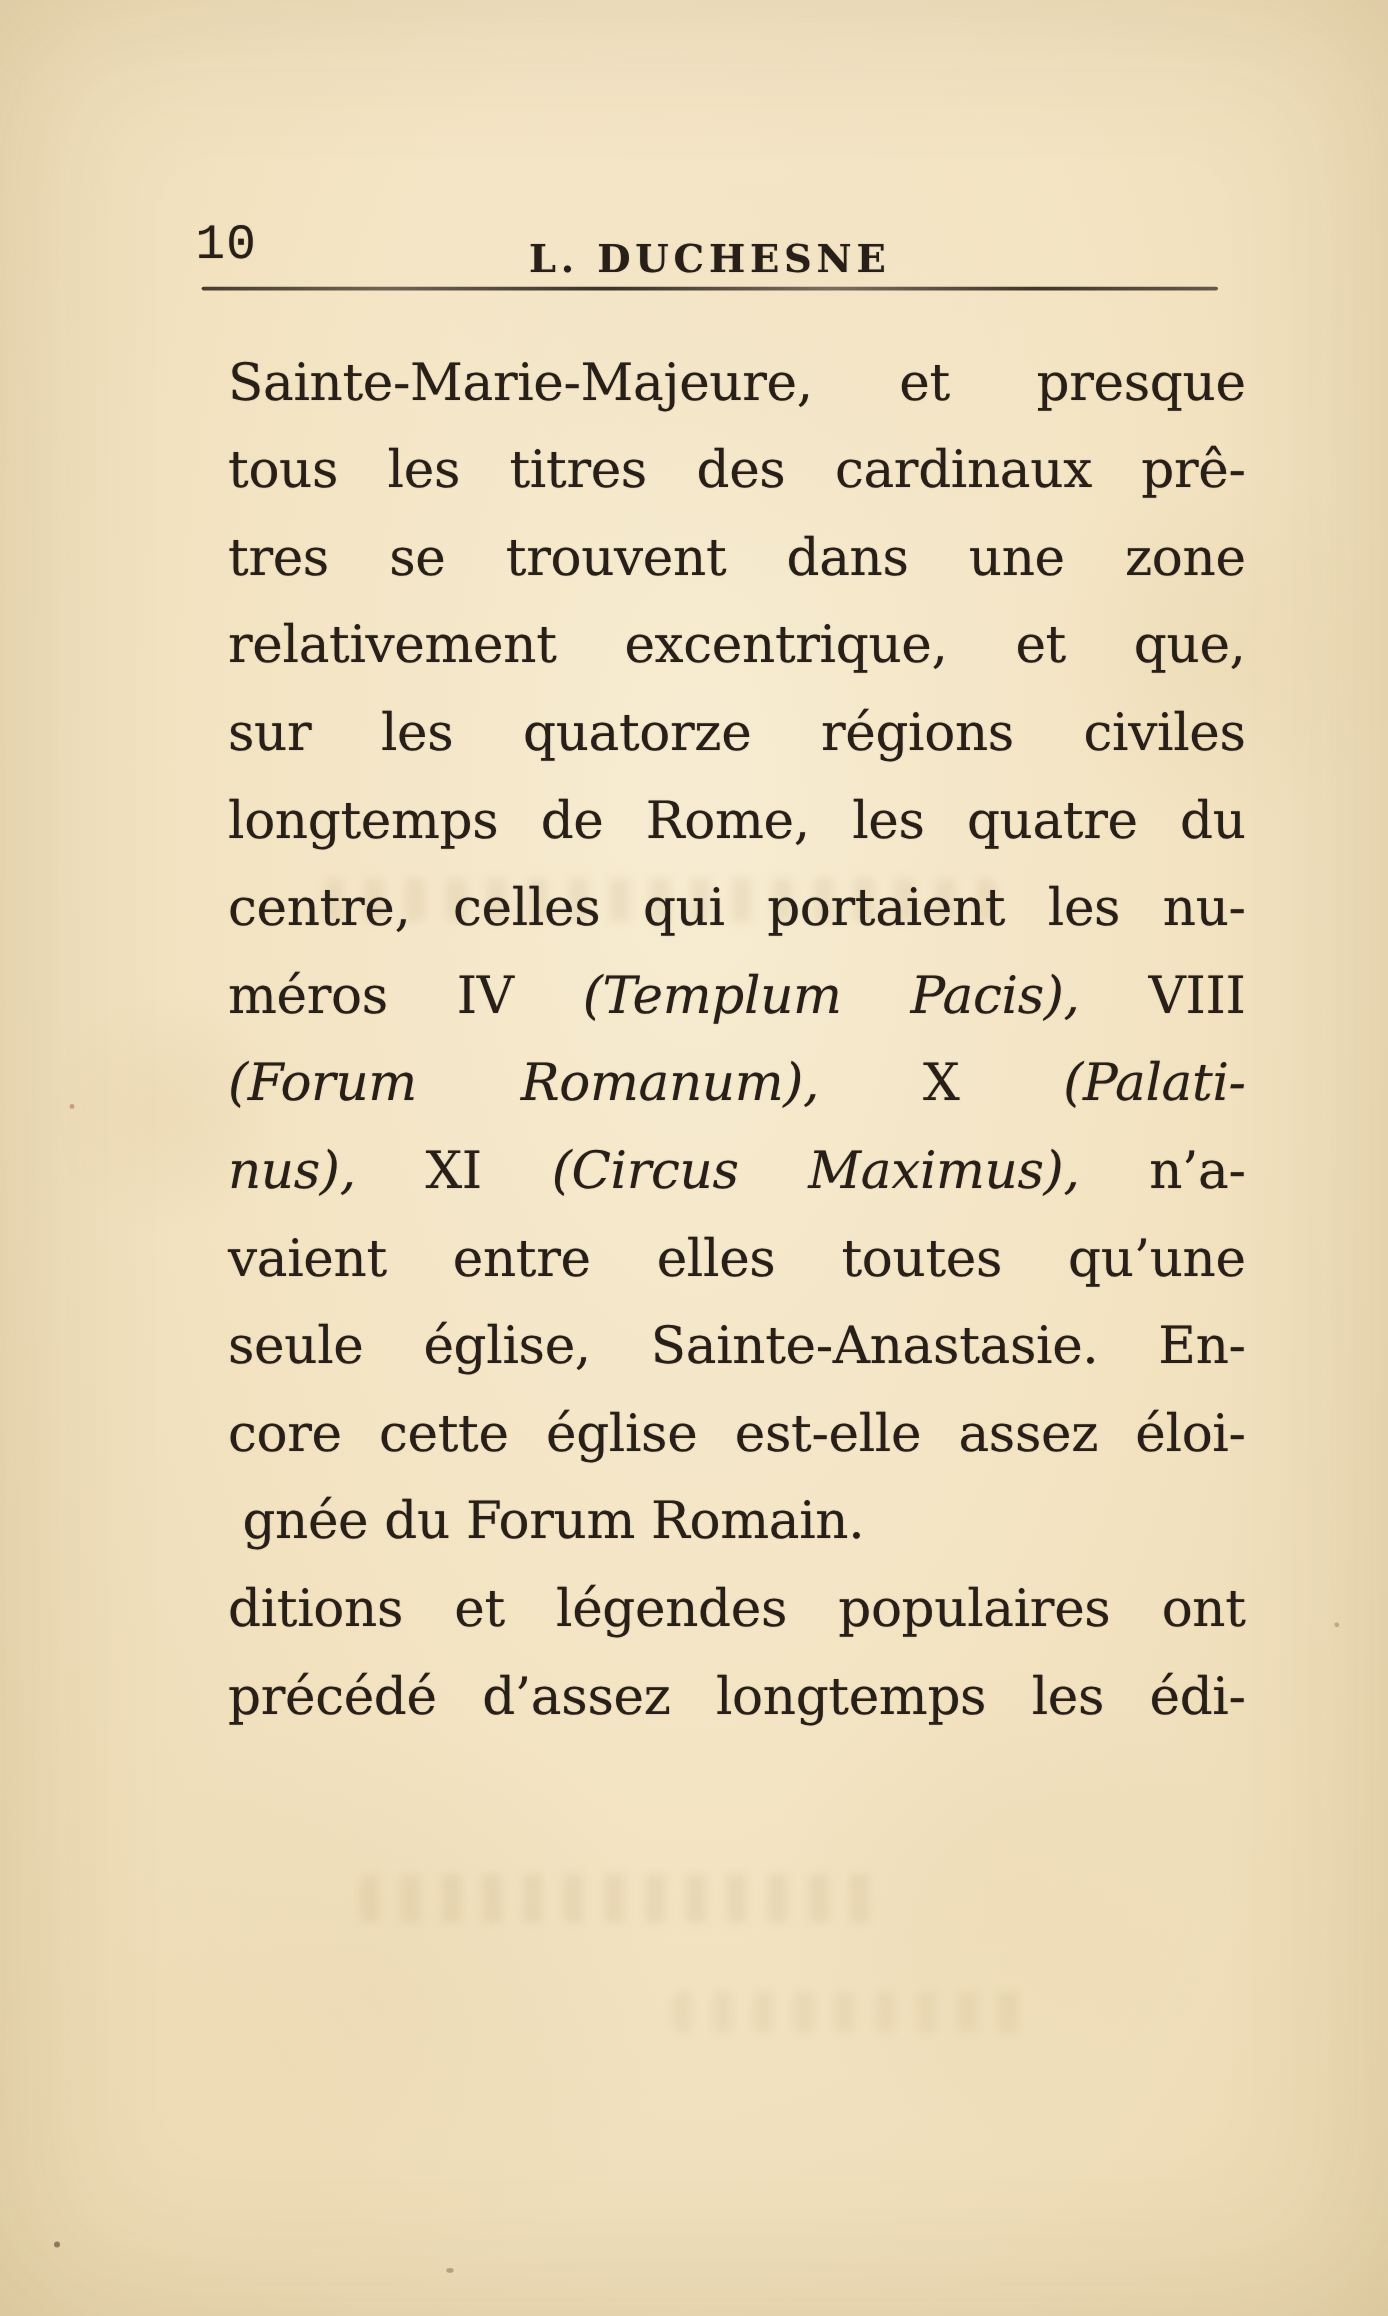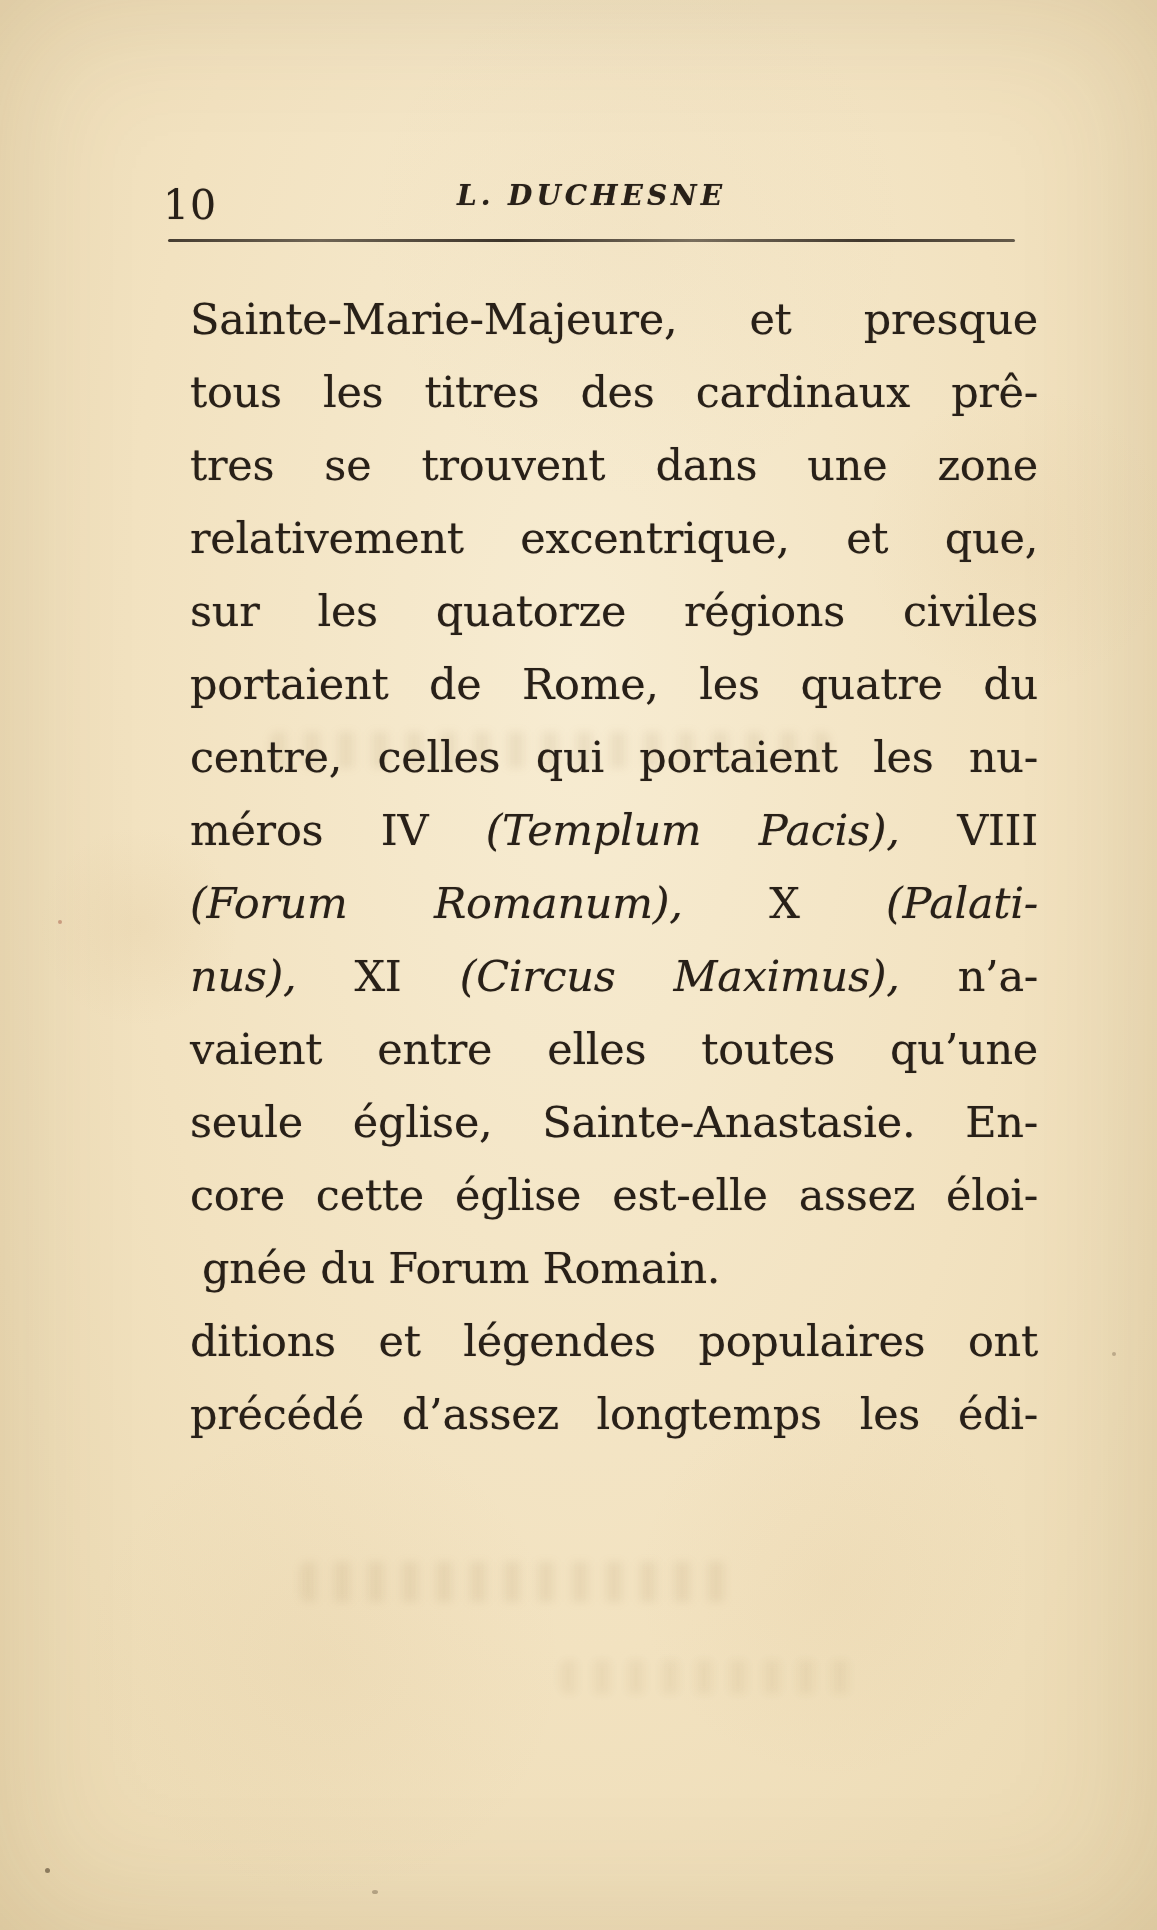--- a/index.html
+++ b/index.html
@@ -58,34 +58,34 @@
 
   .pagenum {
     position: absolute;
     left: 163px;
     top: 185px;
     font-size: 41px;
     line-height: 1;
     color: var(--ink);
     letter-spacing: 1px;
     text-shadow: 0 0 1px rgba(40,32,24,.45);
+    font-family: Liberation Mono, monospace;
   }
   .runhead {
     position: absolute;
     left: 168px;
-    top: 182px;
+    top: 200px;
     width: 847px;
     text-align: center;
-    font-size: 28px;
+    font-size: 32px;
     line-height: 1;
     font-weight: 700;
     letter-spacing: 4px;
     color: var(--ink);
     text-shadow: 0 0 1px rgba(40,32,24,.4);
-    font-style: italic;
   }
   .rule {
     position: absolute;
     left: 168px;
     top: 239px;
     width: 847px;
     height: 3px;
     background: linear-gradient(90deg,
       rgba(40,32,24,.85) 0%, rgba(40,32,24,.65) 18%, rgba(40,32,24,.9) 40%,
       rgba(40,32,24,.6) 62%, rgba(40,32,24,.88) 82%, rgba(40,32,24,.7) 100%);
@@ -121,21 +121,21 @@
   <span class="pagenum">10</span>
   <span class="runhead">L. DUCHESNE</span>
   <div class="rule"></div>
 
   <div class="body-text">
       <div class="line j"><span class="rm">Sainte-Marie-Majeure, et presque</span></div>
       <div class="line j"><span class="rm">tous les titres des cardinaux prê-</span></div>
       <div class="line j"><span class="rm">tres se trouvent dans une zone</span></div>
       <div class="line j"><span class="rm">relativement excentrique, et que,</span></div>
       <div class="line j"><span class="rm">sur les quatorze régions civiles</span></div>
-      <div class="line j"><span class="rm">portaient de Rome, les quatre du</span></div>
+      <div class="line j"><span class="rm">longtemps de Rome, les quatre du</span></div>
       <div class="line j"><span class="rm">centre, celles qui portaient les nu-</span></div>
       <div class="line j"><span class="rm">méros IV </span><span class="it">(Templum Pacis),</span><span class="rm"> VIII</span></div>
       <div class="line j"><span class="it">(Forum Romanum),</span><span class="rm"> X </span><span class="it">(Palati-</span></div>
       <div class="line j"><span class="it">nus),</span><span class="rm"> XI </span><span class="it">(Circus Maximus),</span><span class="rm"> n’a-</span></div>
       <div class="line j"><span class="rm">vaient entre elles toutes qu’une</span></div>
       <div class="line j"><span class="rm">seule église, Sainte-Anastasie. En-</span></div>
       <div class="line j"><span class="rm">core cette église est-elle assez éloi-</span></div>
       <div class="line l"><span class="rm">gnée du Forum Romain.</span></div>
       <div class="line j"><span class="rm">ditions et légendes populaires ont</span></div>
       <div class="line j"><span class="rm">précédé d’assez longtemps les édi-</span></div>

